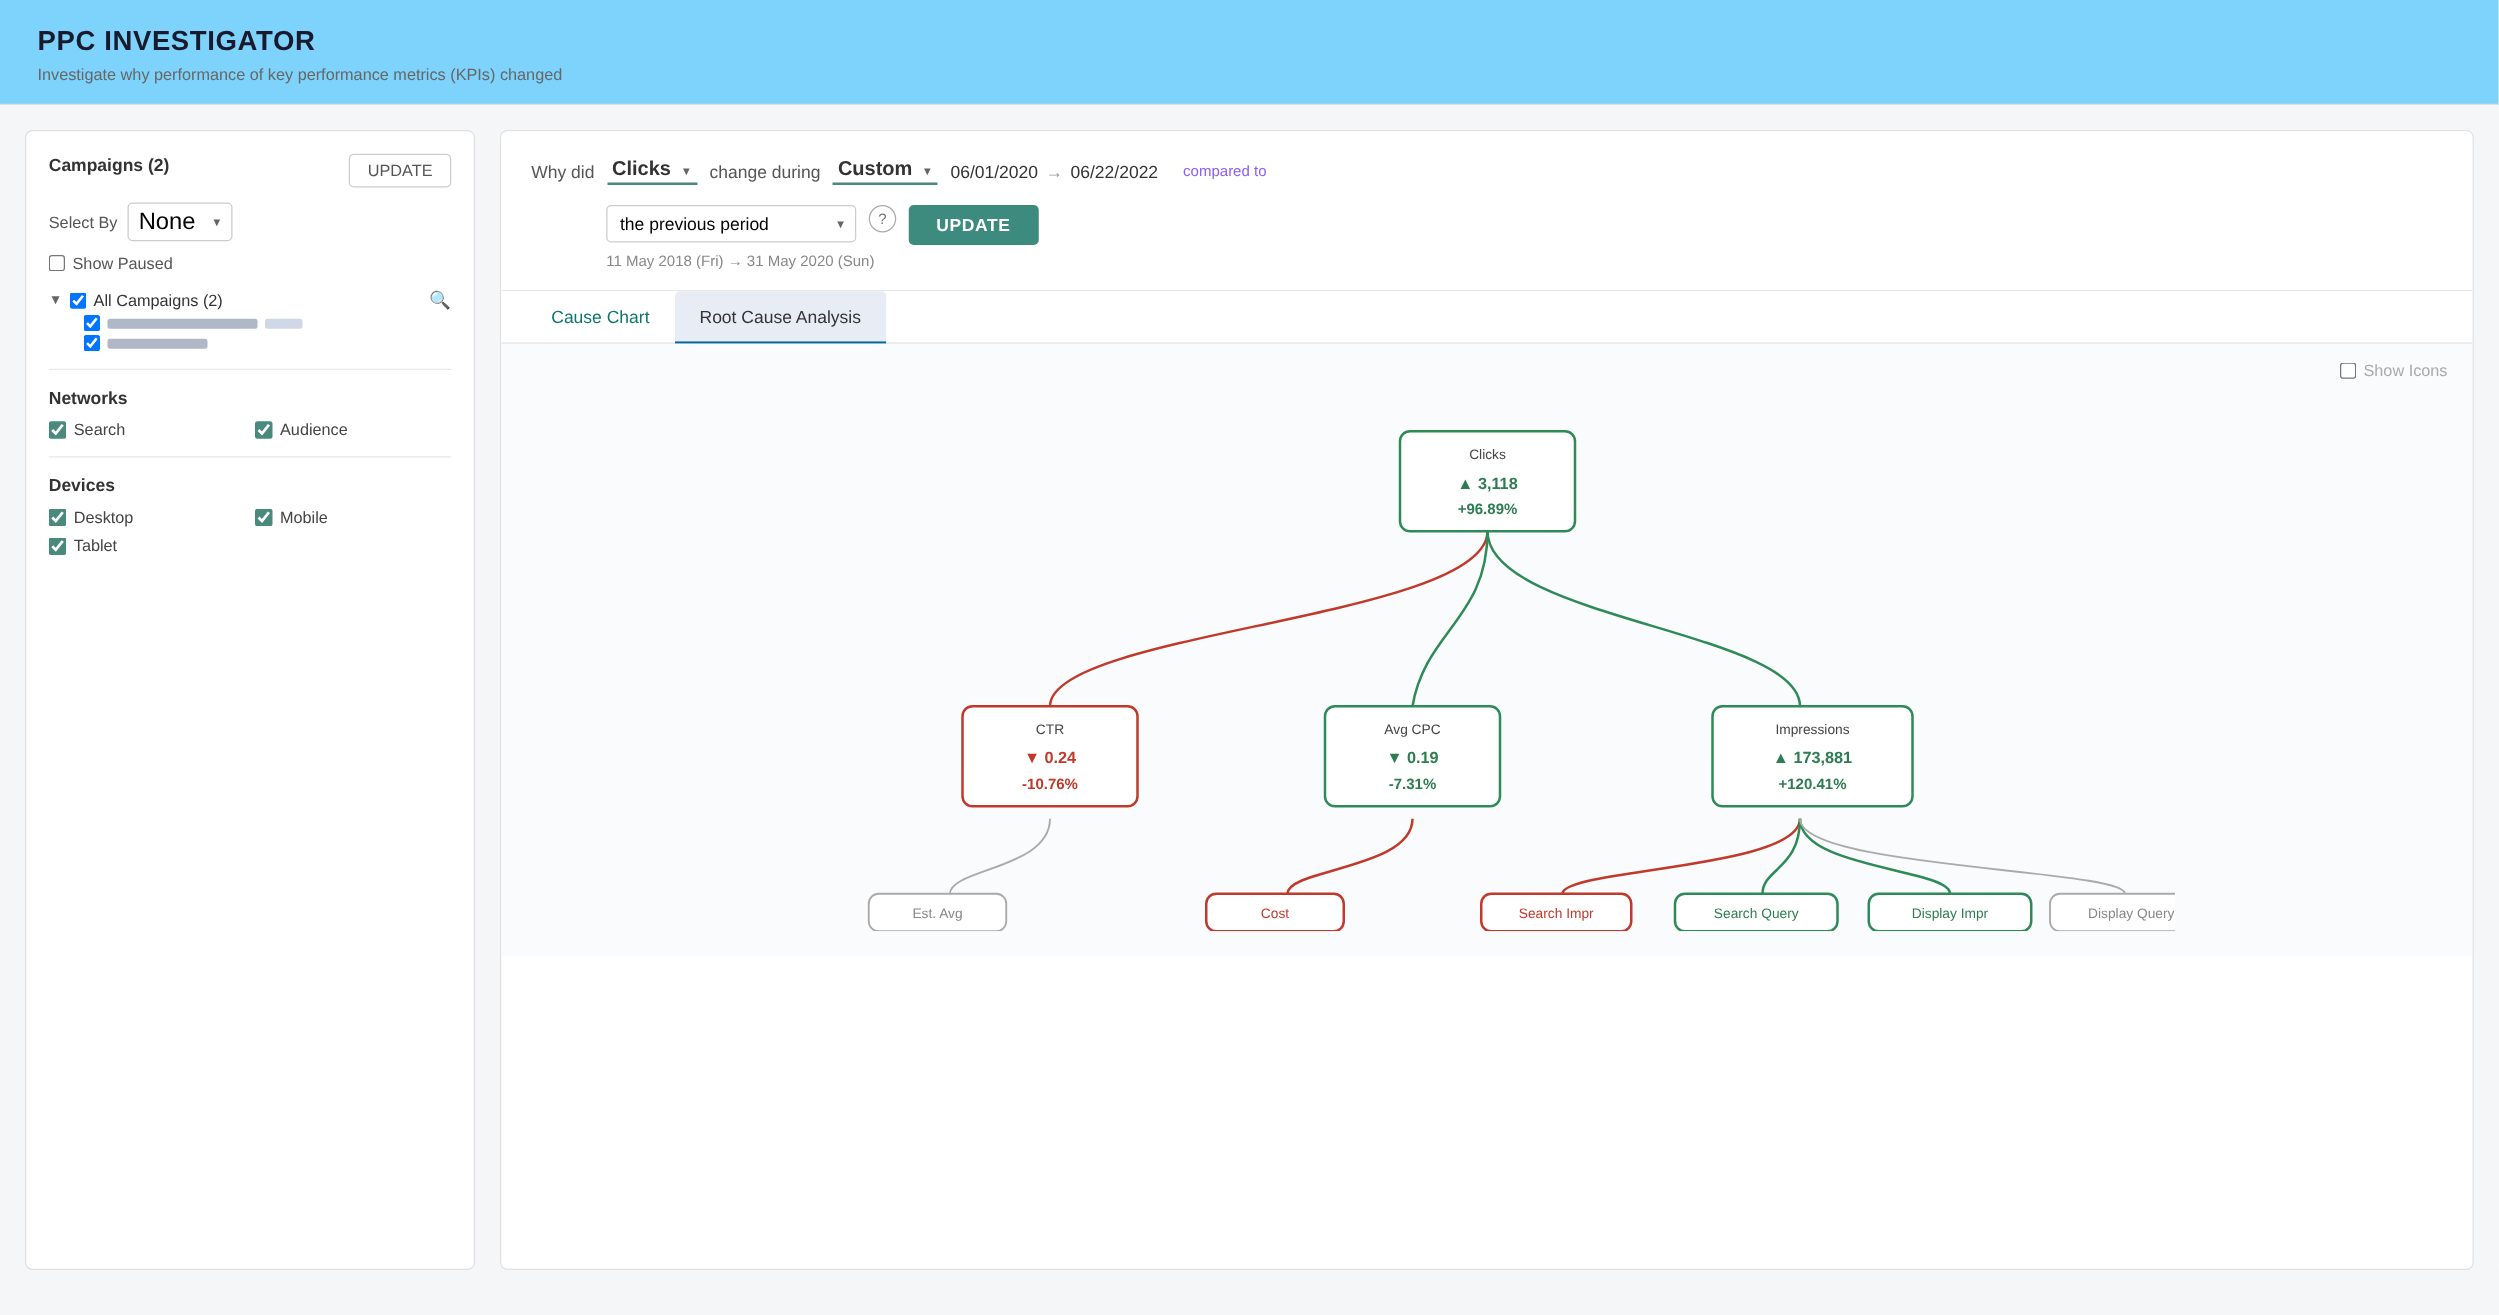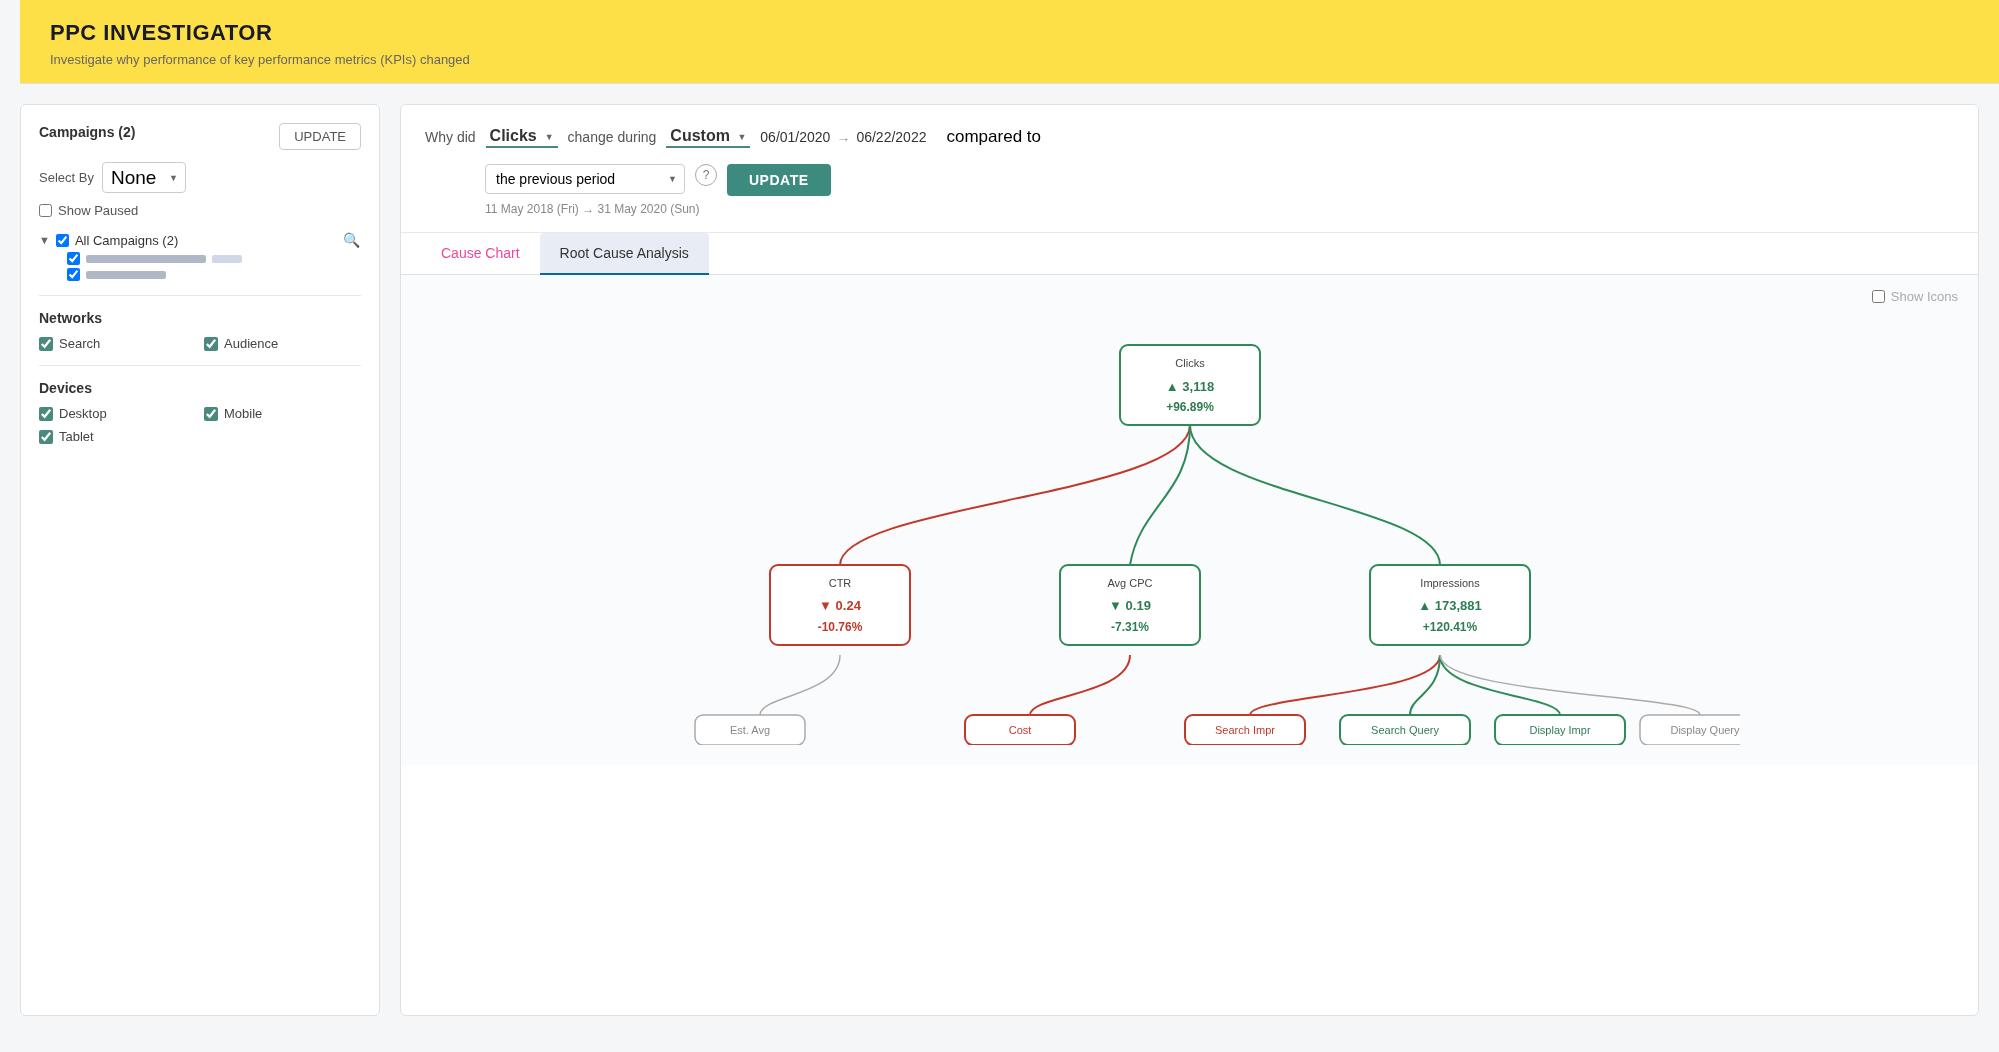--- a/index.html
+++ b/index.html
@@ -3,24 +3,23 @@
   <meta charset="utf-8">
   <style>
     * { box-sizing: border-box; margin: 0; padding: 0; }
     body {
       font-family: -apple-system, BlinkMacSystemFont, 'Segoe UI', Arial, sans-serif;
       background: #f5f6f8;
       color: #333;
       font-size: 14px;
     }
     .page-header {
-      background: #fde047;
+      background: #7dd3fc;
       padding: 20px 30px 16px;
       border-bottom: 1px solid #e0e0e0;
-      margin-left: 20px;
     }
     .page-title {
       font-size: 22px;
       font-weight: 700;
       letter-spacing: 0.5px;
       color: #1a1a2e;
     }
     .page-subtitle {
       font-size: 13px;
       color: #666;
@@ -200,21 +199,21 @@
       color: #666;
     }
     .date-range {
       display: flex;
       align-items: center;
       gap: 6px;
       font-size: 14px;
       color: #333;
     }
     .date-arrow { color: #999; }
-    .compared-label { font-size: 17px; color: #000000; margin-left: 10px; }
+    .compared-label { font-size: 12px; color: #8b5cf6; margin-left: 10px; }
     .query-row2 {
       display: flex;
       align-items: flex-start;
       gap: 10px;
       margin-top: 16px;
       padding-left: 60px;
     }
     .period-dropdown {
       border: 1px solid #ccc;
       border-radius: 4px;
@@ -259,21 +258,21 @@
     .tabs-bar {
       display: flex;
       border-bottom: 1px solid #e0e0e0;
       padding: 0 20px;
       background: #fff;
     }
     .tab {
       padding: 12px 20px;
       font-size: 14px;
       cursor: pointer;
-      color: #ec4899;
+      color: #0f766e;
       border-bottom: 2px solid transparent;
       margin-bottom: -1px;
     }
     .tab.active {
       color: #333;
       background: #e8edf5;
       border-radius: 4px 4px 0 0;
       border-bottom: 2px solid #0369a1;
     }
     

